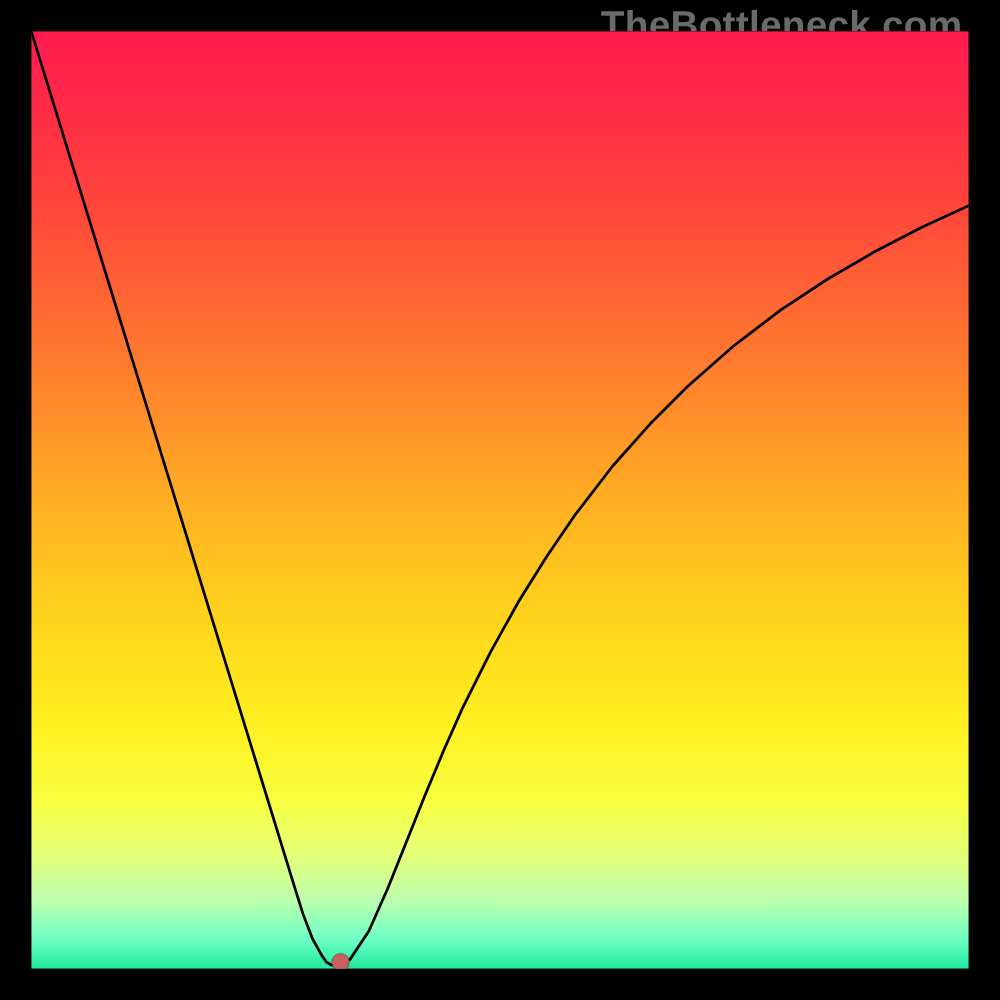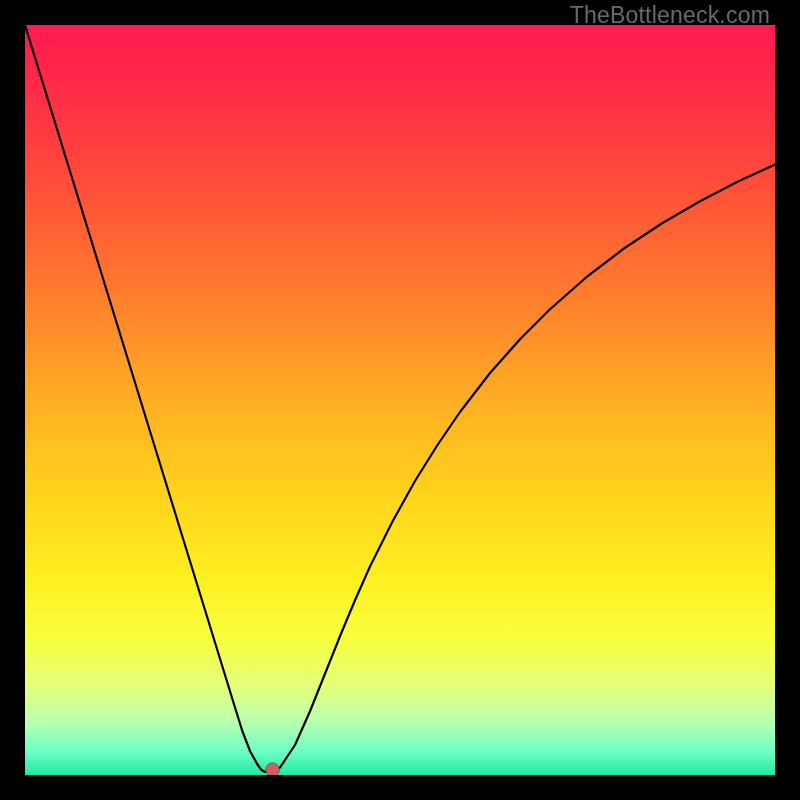--- a/index.html
+++ b/index.html
@@ -24,22 +24,22 @@
     left: 0;
     top: 0;
     width: 750px;
     height: 750px;
   }
   .watermark {
     position: absolute;
     top: 2px;
     right: 30px;
     color: #6a6a6a;
-    font-size: 23px;
-    font-weight: 400;
+    font-size: 31px;
+    font-weight: 700;
     letter-spacing: 0.2px;
   }
   svg { display: block; }
 </style>
 </head>
 <body>
 
 <div class="watermark">TheBottleneck.com</div>
 
 <div class="frame">

